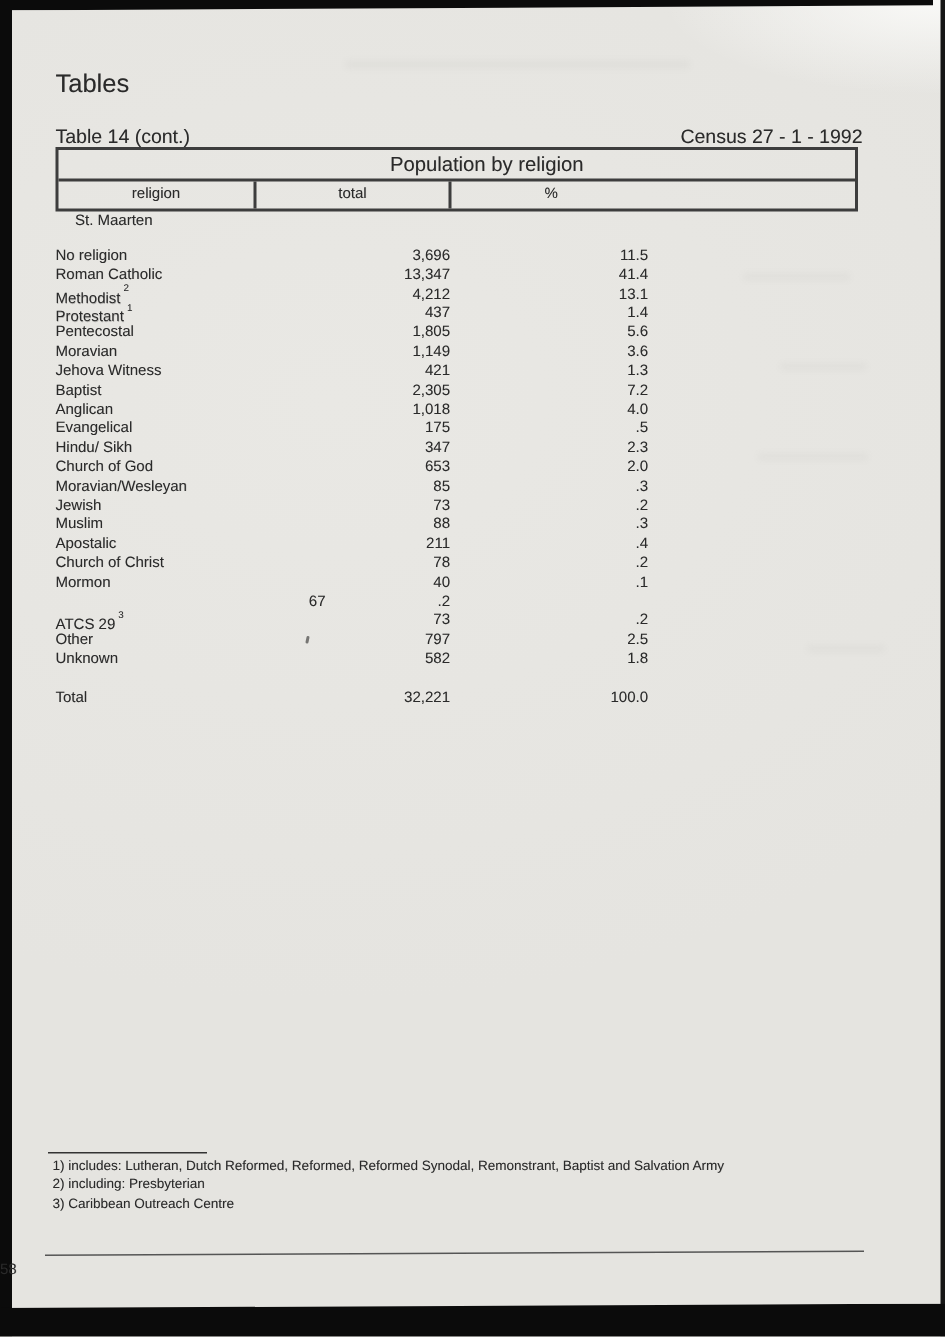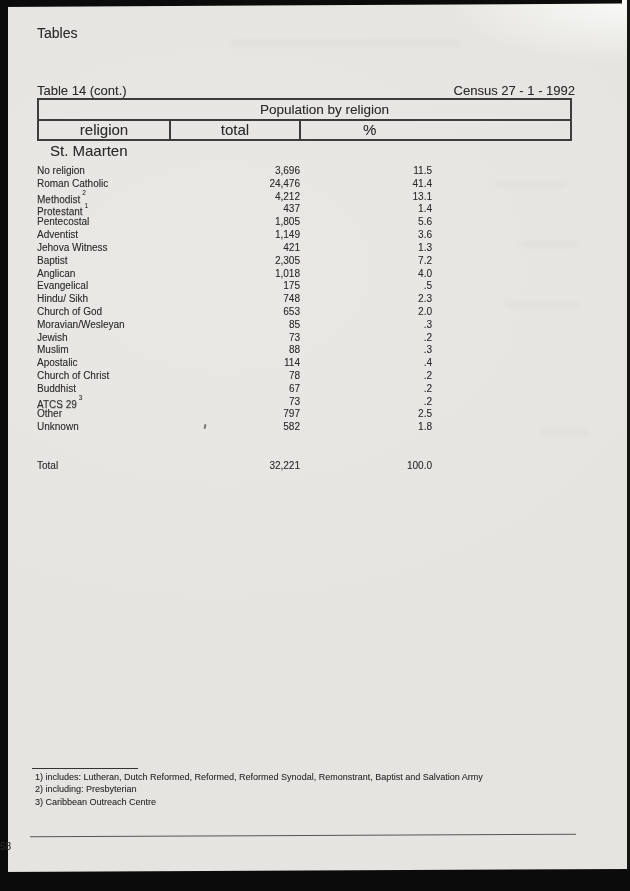--- a/index.html
+++ b/index.html
@@ -14,31 +14,31 @@
       radial-gradient(ellipse 700px 500px at 35% 30%, rgba(233,232,228,1), rgba(229,228,224,1) 80%),
       #e8e7e3;
     text-shadow: 0.2px 0.2px 0.4px rgba(30,30,30,0.25);
   }
   .edge { position: absolute; background: #0b0b0b; }
   .edge-top { top: 0; left: 0; width: 622px; height: 7px; clip-path: polygon(0 0, 100% 0, 100% 50%, 0 100%); }
   .edge-left { top: 0; left: 0; width: 8px; height: 891px; }
   .edge-right { top: 0; right: 0; width: 3px; height: 891px; background: #151515; }
   .edge-bottom { bottom: 0; left: 0; width: 630px; height: 22px; clip-path: polygon(0 14%, 100% 0, 100% 100%, 0 100%); }
 
-  .page-heading { position: absolute; left: 37px; top: 25px; font-size: 14px; }
+  .page-heading { position: absolute; left: 37px; top: 46px; font-size: 17px; }
   .meta-row { position: absolute; left: 37px; top: 83px; width: 538px; display: flex; justify-content: space-between; font-size: 13px; }
 
   .table-box { position: absolute; left: 37px; top: 98px; width: 535px; border: 2px solid #3d3d3d; box-sizing: border-box; }
   .title-row { height: 19px; line-height: 19px; text-align: center; font-size: 13.5px; border-bottom: 2px solid #3d3d3d; padding-left: 40px; }
-  .header-row { display: grid; grid-template-columns: 132px 130px 1fr; height: 18px; line-height: 18px; font-size: 15px; }
+  .header-row { display: grid; grid-template-columns: 132px 130px 1fr; height: 18px; line-height: 18px; font-size: 10px; }
   .hcell { box-sizing: border-box; }
   .hcell-religion, .hcell-total { text-align: center; border-right: 2px solid #3d3d3d; }
   .hcell-pct { padding-left: 62px; }
 
-  .section-heading { position: absolute; left: 50px; top: 142px; font-size: 15px; }
+  .section-heading { position: absolute; left: 50px; top: 142px; font-size: 10px; }
 
   .table-body { position: absolute; left: 37px; top: 165px; width: 395px; }
   .data-row { display: grid; grid-template-columns: 180px 83px 132px; height: 12.82px; line-height: 12.82px; font-size: 10px; }
   .cell-num { text-align: right; }
   .data-row sup, .cell-label sup { font-size: 6.5px; position: relative; top: -3.5px; margin-left: 2px; }
 
   .total-row { position: absolute; left: 37px; top: 459px; width: 395px; display: grid; grid-template-columns: 180px 83px 132px; font-size: 10px; line-height: 13px; }
 
   .artifact-tick { position: absolute; left: 204px; top: 424px; width: 2px; height: 5px; background: #5a5a58; border-radius: 1px; transform: rotate(12deg); opacity: 0.8; }
 
@@ -90,40 +90,40 @@
   <div class="section-heading">St. Maarten</div>
 
   <div class="table-body">
       <div class="data-row">
         <span class="cell-label">No religion</span>
         <span class="cell-num">3,696</span>
         <span class="cell-num">11.5</span>
       </div>
       <div class="data-row">
         <span class="cell-label">Roman Catholic</span>
-        <span class="cell-num">24,476</span>
+        <span class="cell-num">13,347</span>
         <span class="cell-num">41.4</span>
       </div>
       <div class="data-row">
         <span class="cell-label">Methodist<sup>2</sup></span>
         <span class="cell-num">4,212</span>
         <span class="cell-num">13.1</span>
       </div>
       <div class="data-row">
         <span class="cell-label">Protestant<sup>1</sup></span>
         <span class="cell-num">437</span>
         <span class="cell-num">1.4</span>
       </div>
       <div class="data-row">
         <span class="cell-label">Pentecostal</span>
         <span class="cell-num">1,805</span>
         <span class="cell-num">5.6</span>
       </div>
       <div class="data-row">
-        <span class="cell-label">Adventist</span>
+        <span class="cell-label">Moravian</span>
         <span class="cell-num">1,149</span>
         <span class="cell-num">3.6</span>
       </div>
       <div class="data-row">
         <span class="cell-label">Jehova Witness</span>
         <span class="cell-num">421</span>
         <span class="cell-num">1.3</span>
       </div>
       <div class="data-row">
         <span class="cell-label">Baptist</span>
@@ -135,21 +135,21 @@
         <span class="cell-num">1,018</span>
         <span class="cell-num">4.0</span>
       </div>
       <div class="data-row">
         <span class="cell-label">Evangelical</span>
         <span class="cell-num">175</span>
         <span class="cell-num">.5</span>
       </div>
       <div class="data-row">
         <span class="cell-label">Hindu/ Sikh</span>
-        <span class="cell-num">748</span>
+        <span class="cell-num">347</span>
         <span class="cell-num">2.3</span>
       </div>
       <div class="data-row">
         <span class="cell-label">Church of God</span>
         <span class="cell-num">653</span>
         <span class="cell-num">2.0</span>
       </div>
       <div class="data-row">
         <span class="cell-label">Moravian/Wesleyan</span>
         <span class="cell-num">85</span>
@@ -160,30 +160,34 @@
         <span class="cell-num">73</span>
         <span class="cell-num">.2</span>
       </div>
       <div class="data-row">
         <span class="cell-label">Muslim</span>
         <span class="cell-num">88</span>
         <span class="cell-num">.3</span>
       </div>
       <div class="data-row">
         <span class="cell-label">Apostalic</span>
-        <span class="cell-num">114</span>
+        <span class="cell-num">211</span>
         <span class="cell-num">.4</span>
       </div>
       <div class="data-row">
         <span class="cell-label">Church of Christ</span>
         <span class="cell-num">78</span>
         <span class="cell-num">.2</span>
       </div>
       <div class="data-row">
-        <span class="cell-label">Buddhist</span>
+        <span class="cell-label">Mormon</span>
+        <span class="cell-num">40</span>
+        <span class="cell-num">.1</span>
+      </div>
+      <div class="data-row">
         <span class="cell-num">67</span>
         <span class="cell-num">.2</span>
       </div>
       <div class="data-row">
         <span class="cell-label">ATCS 29<sup>3</sup></span>
         <span class="cell-num">73</span>
         <span class="cell-num">.2</span>
       </div>
       <div class="data-row">
         <span class="cell-label">Other</span>

